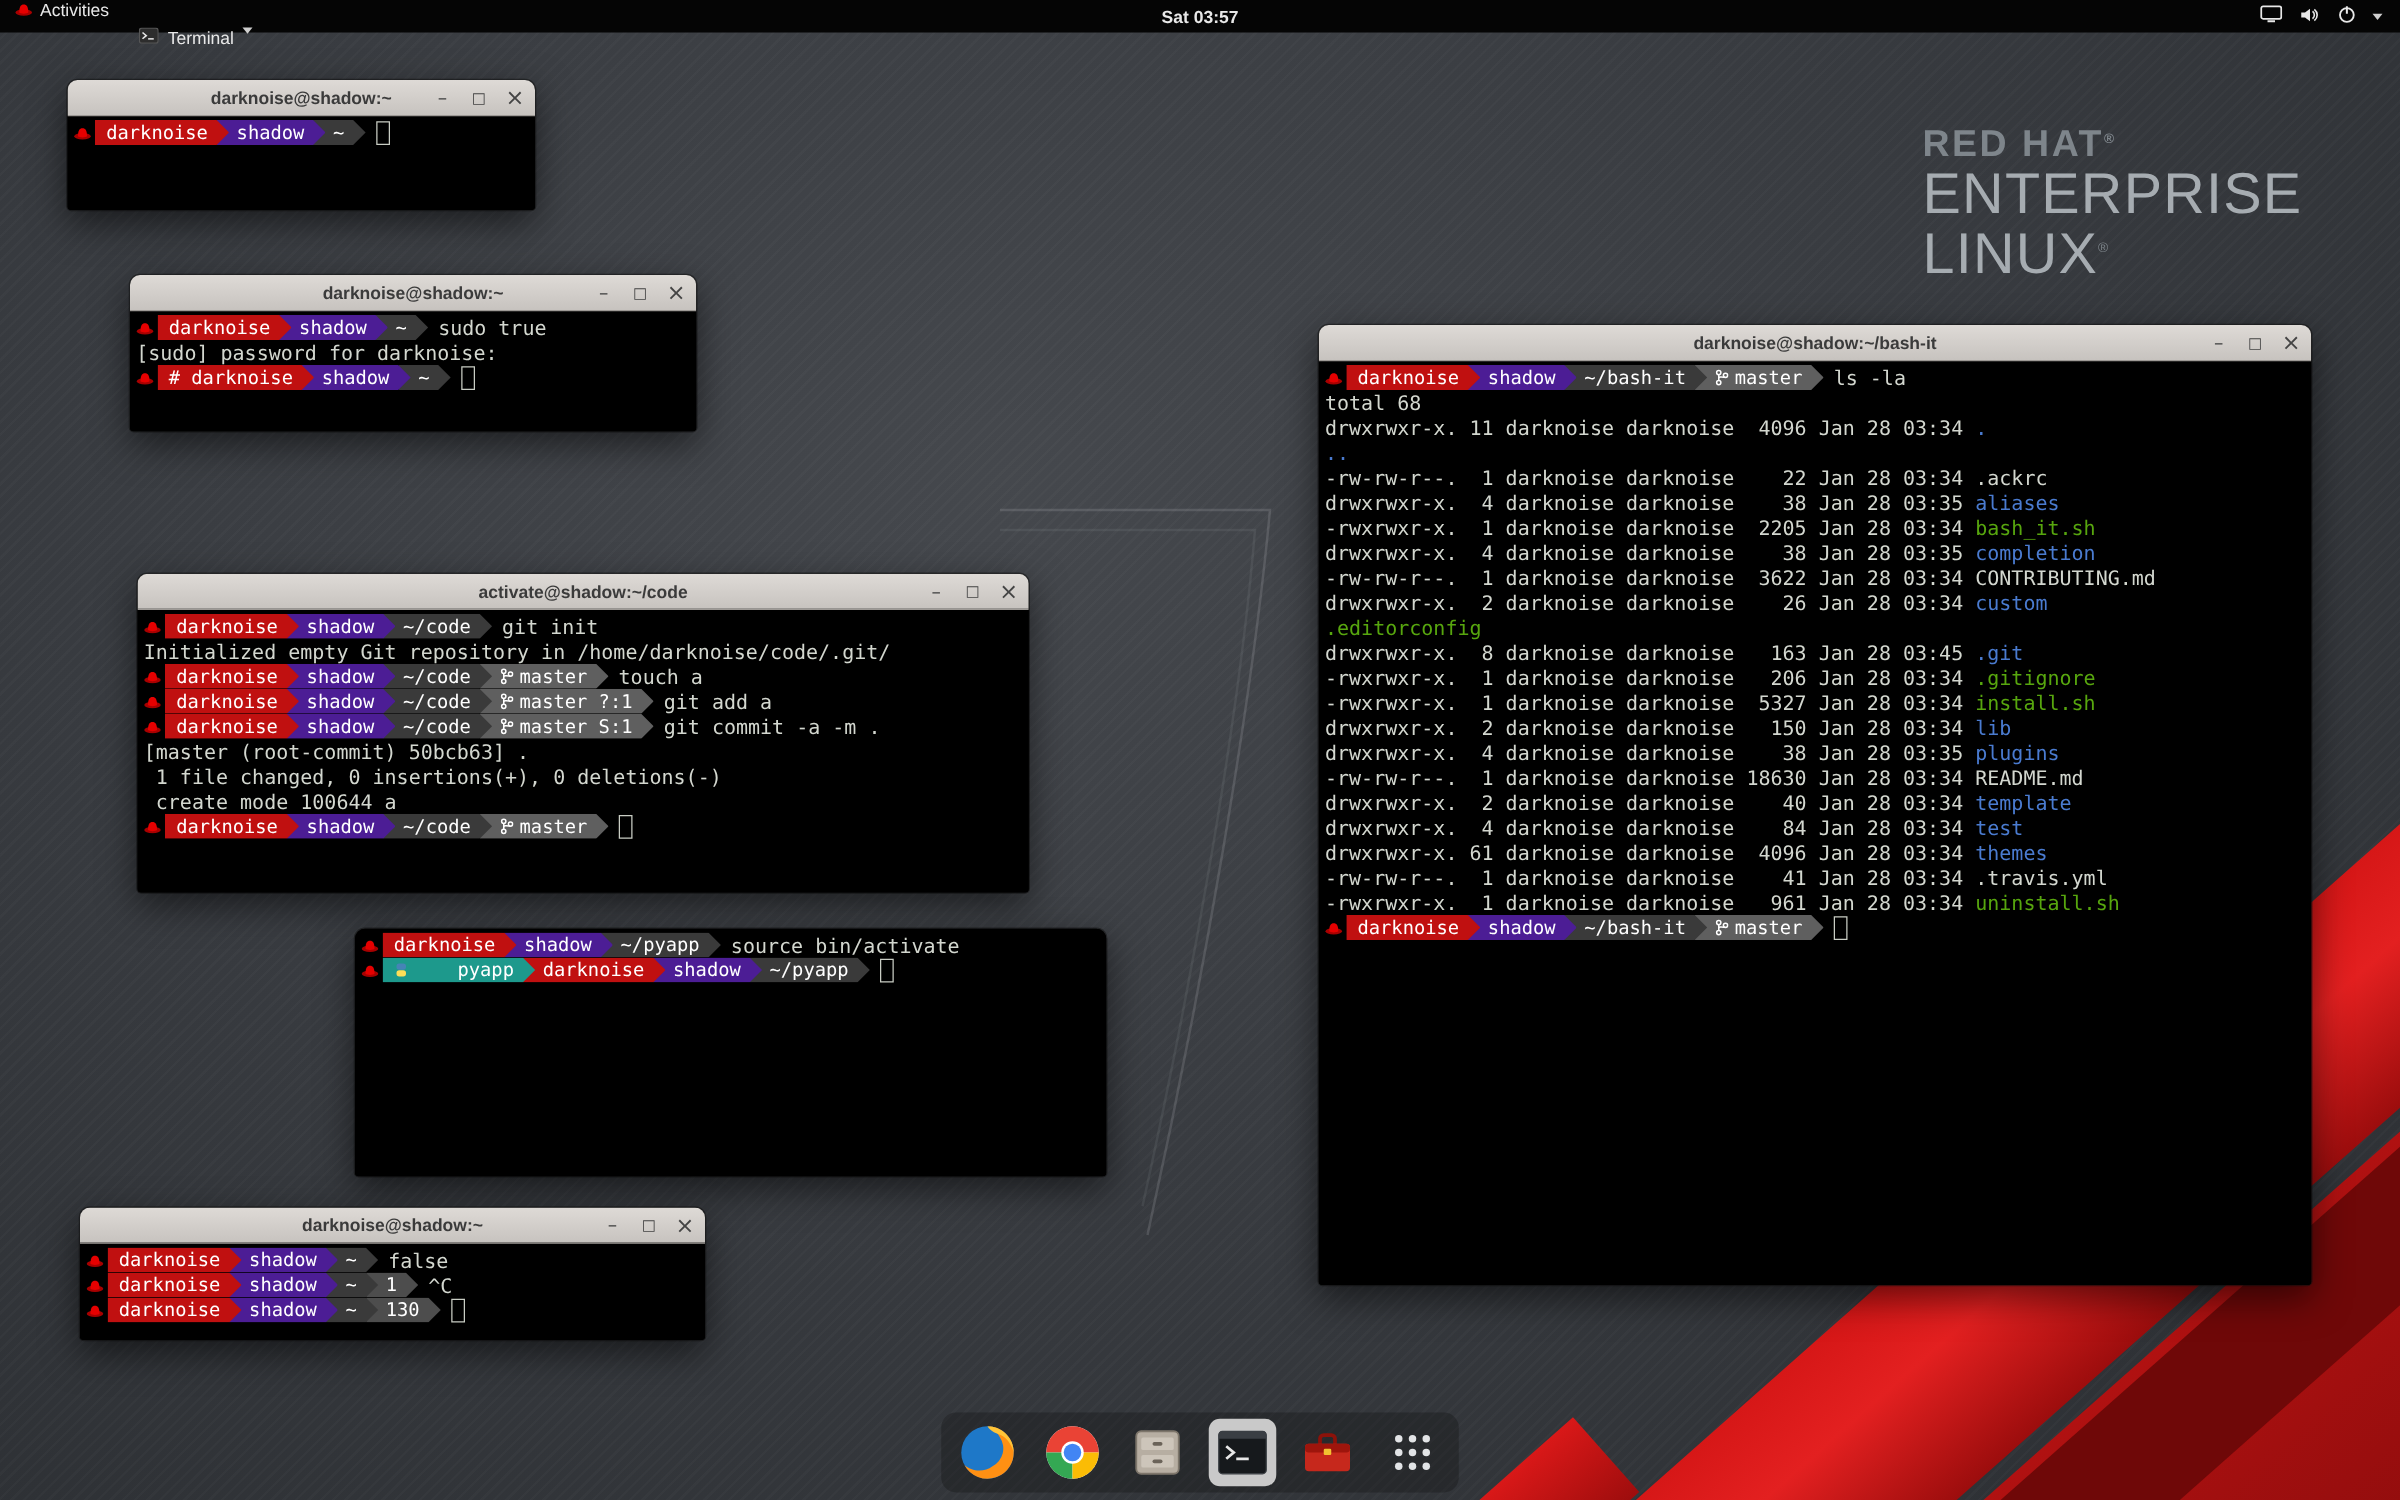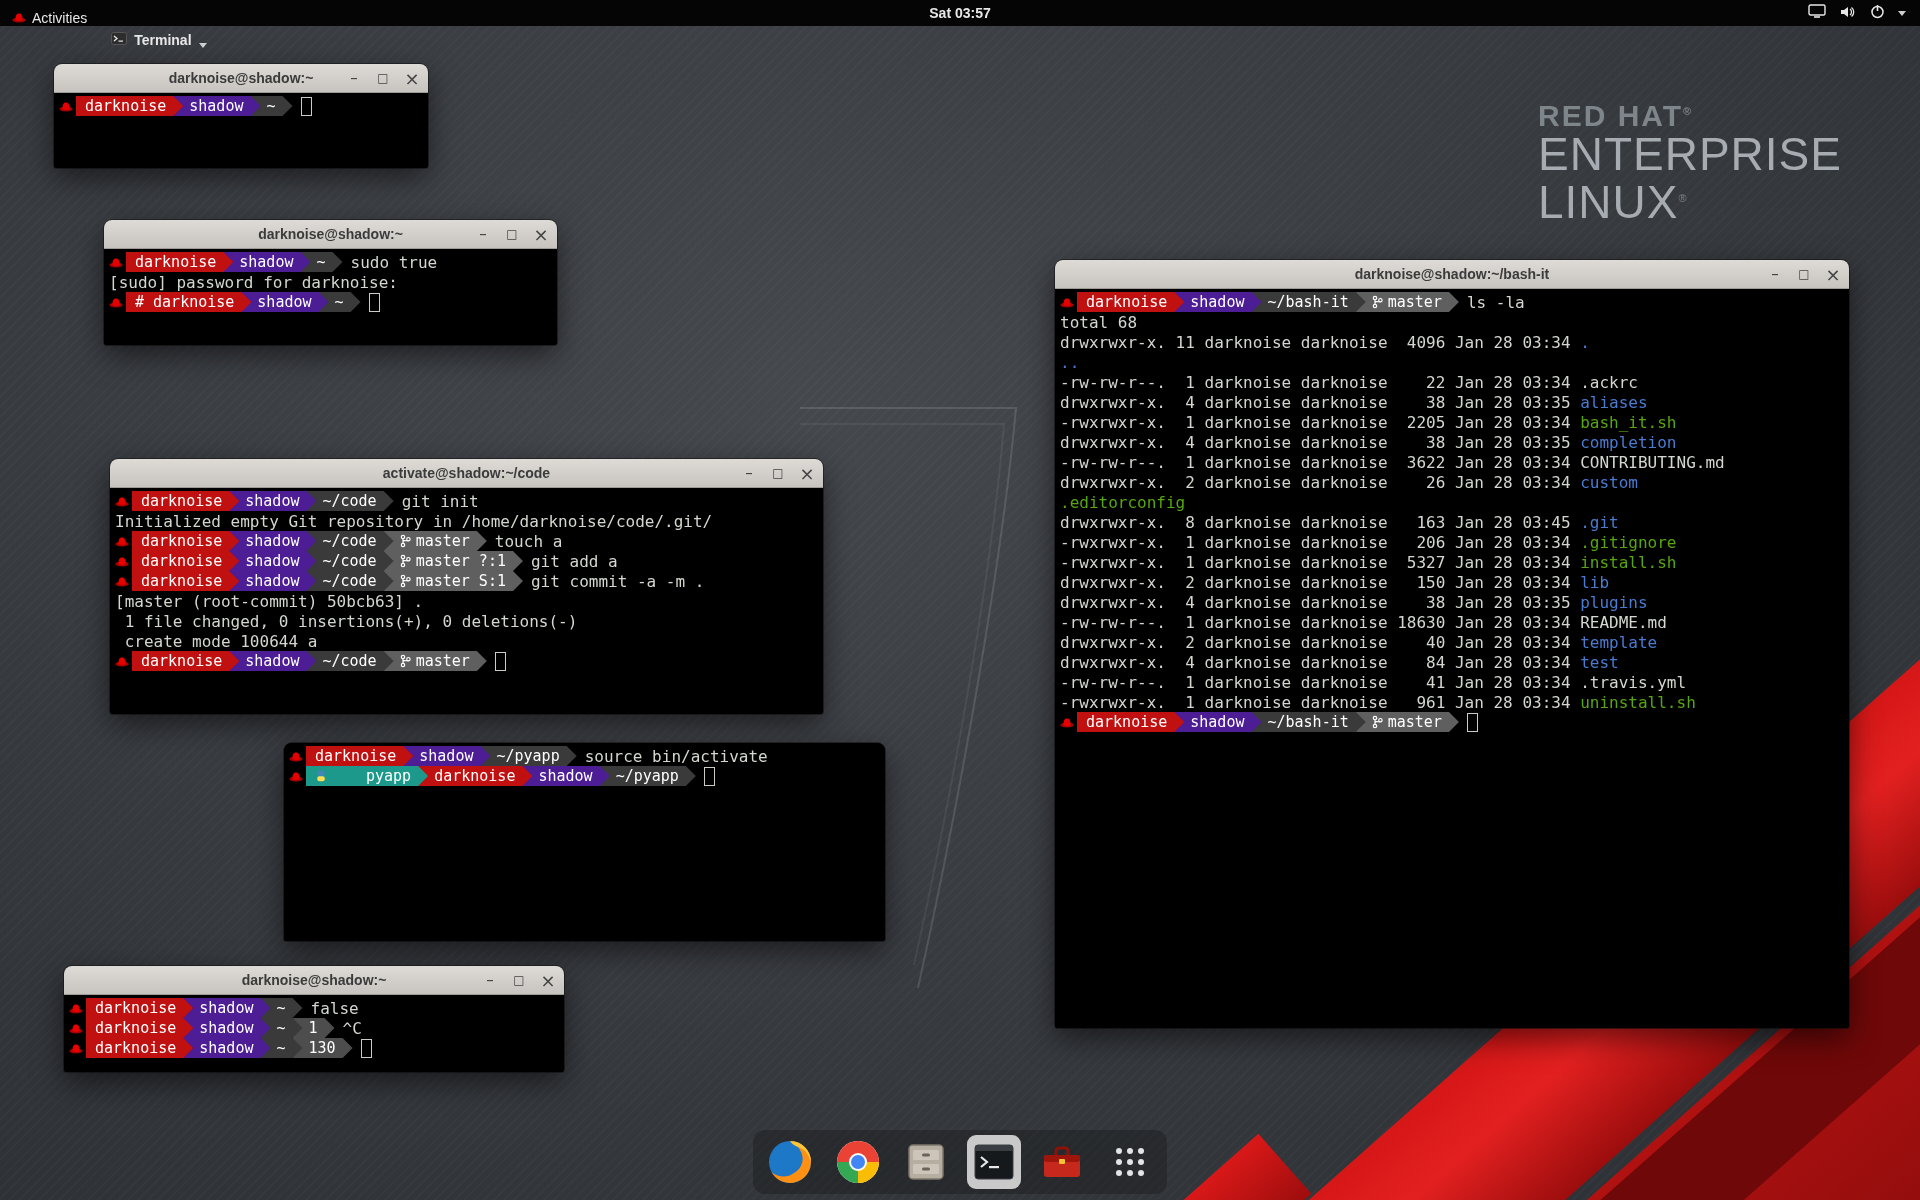--- a/index.html
+++ b/index.html
@@ -8,22 +8,22 @@
     background:
       repeating-linear-gradient(135deg, rgba(255,255,255,0.018) 0 2px, rgba(0,0,0,0) 2px 7px),
       radial-gradient(ellipse at 42% 32%, #45484d 0%, #393c41 45%, #2b2e32 100%);
     font-family:"Liberation Sans", sans-serif;
   }
 
   
   .topbar{position:absolute;top:0;left:0;right:0;height:26px;background:#050505;z-index:100;
     display:flex;align-items:center;color:#e8e8e8;font-size:14px;}
   .tb-left{display:flex;align-items:center;height:100%;}
-  .activities{display:flex;align-items:flex-end;gap:6px;padding:0 12px;height:100%;cursor:pointer;}
-  .appmenu{display:flex;align-items:flex-end;gap:7px;padding:0 12px;height:100%;cursor:pointer;font-weight:700;margin-top:43px;}
+  .activities{display:flex;align-items:flex-start;gap:6px;padding:0 12px;height:100%;cursor:pointer;}
+  .appmenu{display:flex;align-items:flex-start;gap:7px;padding:0 12px;height:100%;cursor:pointer;font-weight:400;margin-top:43px;}
   .caret{width:0;height:0;border-left:4px solid transparent;border-right:4px solid transparent;border-top:5px solid #cfcfcf;}
   .clock{position:absolute;left:50%;transform:translateX(-50%);font-weight:600;cursor:pointer;}
   .sysmenu{margin-left:auto;display:flex;align-items:center;gap:13px;padding:0 14px;height:100%;cursor:pointer;}
 
   
   .ribbons{position:absolute;inset:0;overflow:hidden;z-index:1;}
   .stripe{position:absolute;transform:rotate(-41.5deg);}
   .s0{left:1110px;top:1190px;width:200px;height:80px;background:linear-gradient(180deg,#d91818,#9e0d0d);}
   .s1{left:1030px;top:900px;width:1300px;height:170px;background:linear-gradient(180deg,#d61717 0%,#e32020 40%,#9c0d0d 100%);}
   .s2{left:1155px;top:1035px;width:1300px;height:95px;background:#6f0808;}
@@ -297,20 +297,21 @@
         <div class="term-line"><span class="out">drwxrwxr-x.  2 darknoise darknoise    26 Jan 28 03:34 </span><span class="fname fc-dir">custom</span></div>
         <div class="term-line"><span class="fname fc-exec">.editorconfig</span></div>
         <div class="term-line"><span class="out">drwxrwxr-x.  8 darknoise darknoise   163 Jan 28 03:45 </span><span class="fname fc-dir">.git</span></div>
         <div class="term-line"><span class="out">-rwxrwxr-x.  1 darknoise darknoise   206 Jan 28 03:34 </span><span class="fname fc-exec">.gitignore</span></div>
         <div class="term-line"><span class="out">-rwxrwxr-x.  1 darknoise darknoise  5327 Jan 28 03:34 </span><span class="fname fc-exec">install.sh</span></div>
         <div class="term-line"><span class="out">drwxrwxr-x.  2 darknoise darknoise   150 Jan 28 03:34 </span><span class="fname fc-dir">lib</span></div>
         <div class="term-line"><span class="out">drwxrwxr-x.  4 darknoise darknoise    38 Jan 28 03:35 </span><span class="fname fc-dir">plugins</span></div>
         <div class="term-line"><span class="out">-rw-rw-r--.  1 darknoise darknoise 18630 Jan 28 03:34 </span><span class="fname fc-plain">README.md</span></div>
         <div class="term-line"><span class="out">drwxrwxr-x.  2 darknoise darknoise    40 Jan 28 03:34 </span><span class="fname fc-dir">template</span></div>
         <div class="term-line"><span class="out">drwxrwxr-x.  4 darknoise darknoise    84 Jan 28 03:34 </span><span class="fname fc-dir">test</span></div>
+        <div class="term-line"><span class="out">drwxrwxr-x. 61 darknoise darknoise  4096 Jan 28 03:34 </span><span class="fname fc-dir">themes</span></div>
         <div class="term-line"><span class="out">-rw-rw-r--.  1 darknoise darknoise    41 Jan 28 03:34 </span><span class="fname fc-plain">.travis.yml</span></div>
         <div class="term-line"><span class="out">-rwxrwxr-x.  1 darknoise darknoise   961 Jan 28 03:34 </span><span class="fname fc-exec">uninstall.sh</span></div>
         <div class="term-line"><span class="pl-hat"><svg width="14" height="11" viewBox="0 0 14 11">
               <ellipse cx="7" cy="8" rx="6.6" ry="2.6" fill="#a80000"></ellipse>
               <path d="M3.4 8 C3.4 3.4 4.6 1.6 7 1.6 C9.4 1.6 10.6 3.4 10.6 8 C9.5 9.2 4.5 9.2 3.4 8 Z" fill="#e60000"></path>
             </svg></span><span class="pl-seg s-user" style="z-index: 40;"><span class="seg-text">darknoise</span></span><span class="pl-seg s-host" style="z-index: 39;"><span class="seg-text">shadow</span></span><span class="pl-seg s-path" style="z-index: 38;"><span class="seg-text">~/bash-it</span></span><span class="pl-seg s-git" style="z-index: 37;"><span class="seg-icon" style="display: inline-flex;"><svg width="11" height="14" viewBox="0 0 11 14" fill="none" stroke="#ffffff" stroke-width="1.2">
                 <circle cx="3" cy="3" r="1.7"></circle>
                 <circle cx="3" cy="11" r="1.7"></circle>
                 <circle cx="8.4" cy="5.2" r="1.7"></circle>
                 <path d="M3 4.7 V9.3 M3 8 C3 6 5.5 6.6 8.4 6.9"></path>

